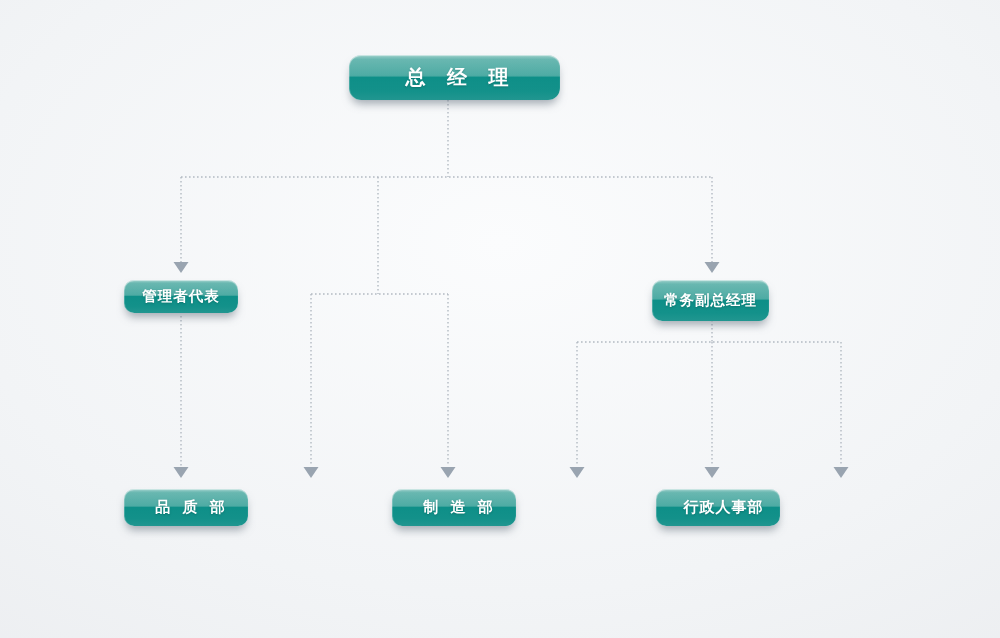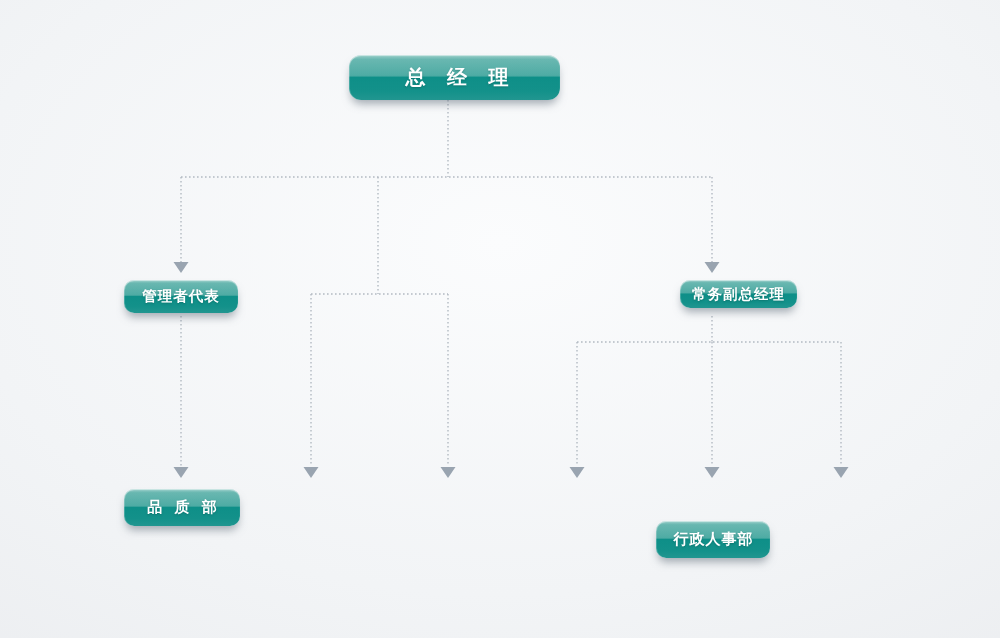--- a/index.html
+++ b/index.html
@@ -47,22 +47,22 @@
         #13918a 80%,
         var(--node-bottom,#219690) 100%);
     box-shadow:
       0 6px 9px -2px rgba(96,110,122,.55),
       inset 0 1px 1px rgba(255,255,255,.55),
       inset 1px 0 0 rgba(255,255,255,.18);
     text-shadow:0 1px 2px rgba(0,70,64,.35);
   }
   .node-root{font-size:20px;letter-spacing:8px;border-radius:12px;padding-left:13px;}
   .node-mid{font-size:14.5px;letter-spacing:1px;}
-  .node-leaf{font-size:15px;letter-spacing:4px;padding-left:4px;}
-  .node-leaf.tight{letter-spacing:1px;padding-left:1px;margin-top:32px;}
+  .node-leaf{font-size:15px;letter-spacing:4px;padding-left:12px;}
+  .node-leaf.tight{letter-spacing:1px;padding-left:11px;}
 </style>
 </head>
 <body>
 
 <div class="stage">
 
   <svg class="connectors" viewBox="0 0 1000 638" xmlns="http://www.w3.org/2000/svg">
 
     <path d="M448 100 V177"></path>
     <path d="M181 177 H712"></path>
@@ -89,24 +89,27 @@
     <polygon points="833.5,467 848.5,467 841,478"></polygon>
   </svg>
 
   <div class="node node-root" style="left:349px;top:55px;width:198px;height:45px">
     <span>总 经 理</span>
   </div>
 
   <div class="node node-mid" style="left:124px;top:280px;width:114px;height:33px">
     <span>管理者代表</span>
   </div>
-  <div class="node node-mid" style="left:680px;top:280px;width:117px;height:28px">
+  <div class="node node-mid" style="left:652px;top:280px;width:117px;height:41px">
     <span>常务副总经理</span>
   </div>
 
   <div class="node node-leaf" style="left:124px;top:489px;width:112px;height:37px">
     <span>品 质 部</span>
+  </div>
+  <div class="node node-leaf" style="left:392px;top:489px;width:112px;height:37px">
+    <span>制 造 部</span>
   </div>
   <div class="node node-leaf tight" style="left:656px;top:489px;width:113px;height:37px">
     <span>行政人事部</span>
   </div>
 
 </div>
 
 </body></html>

